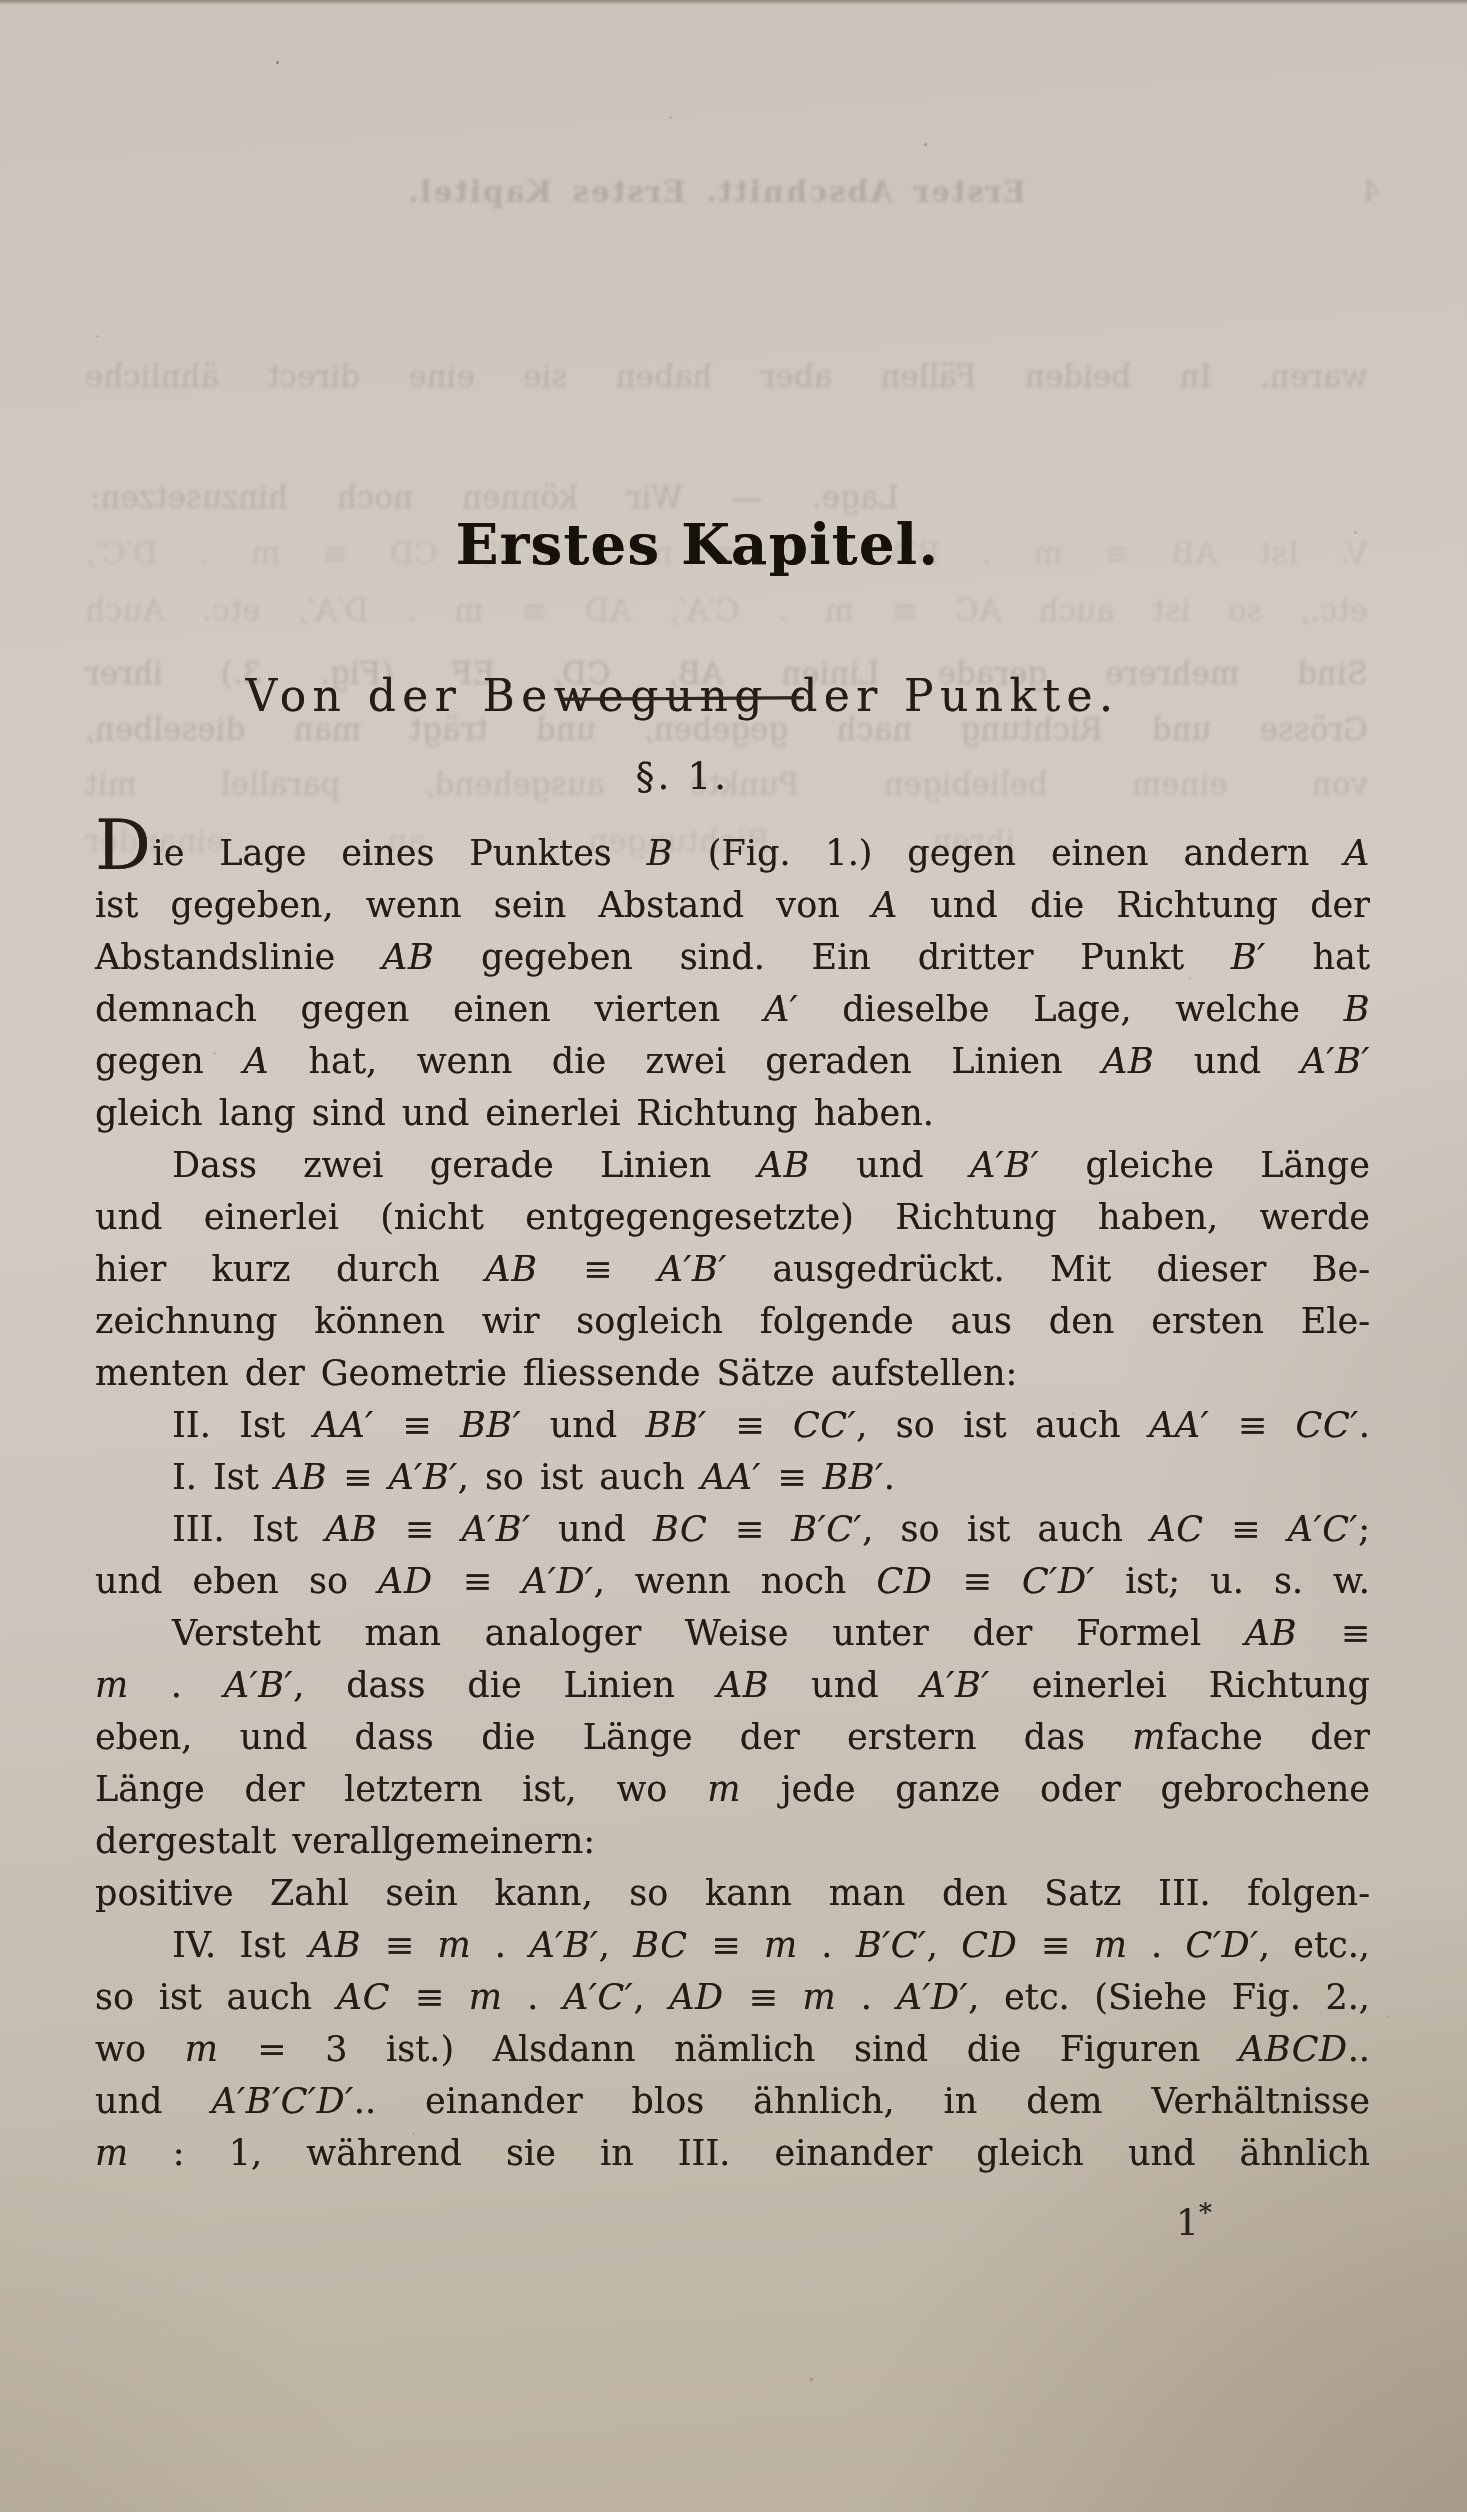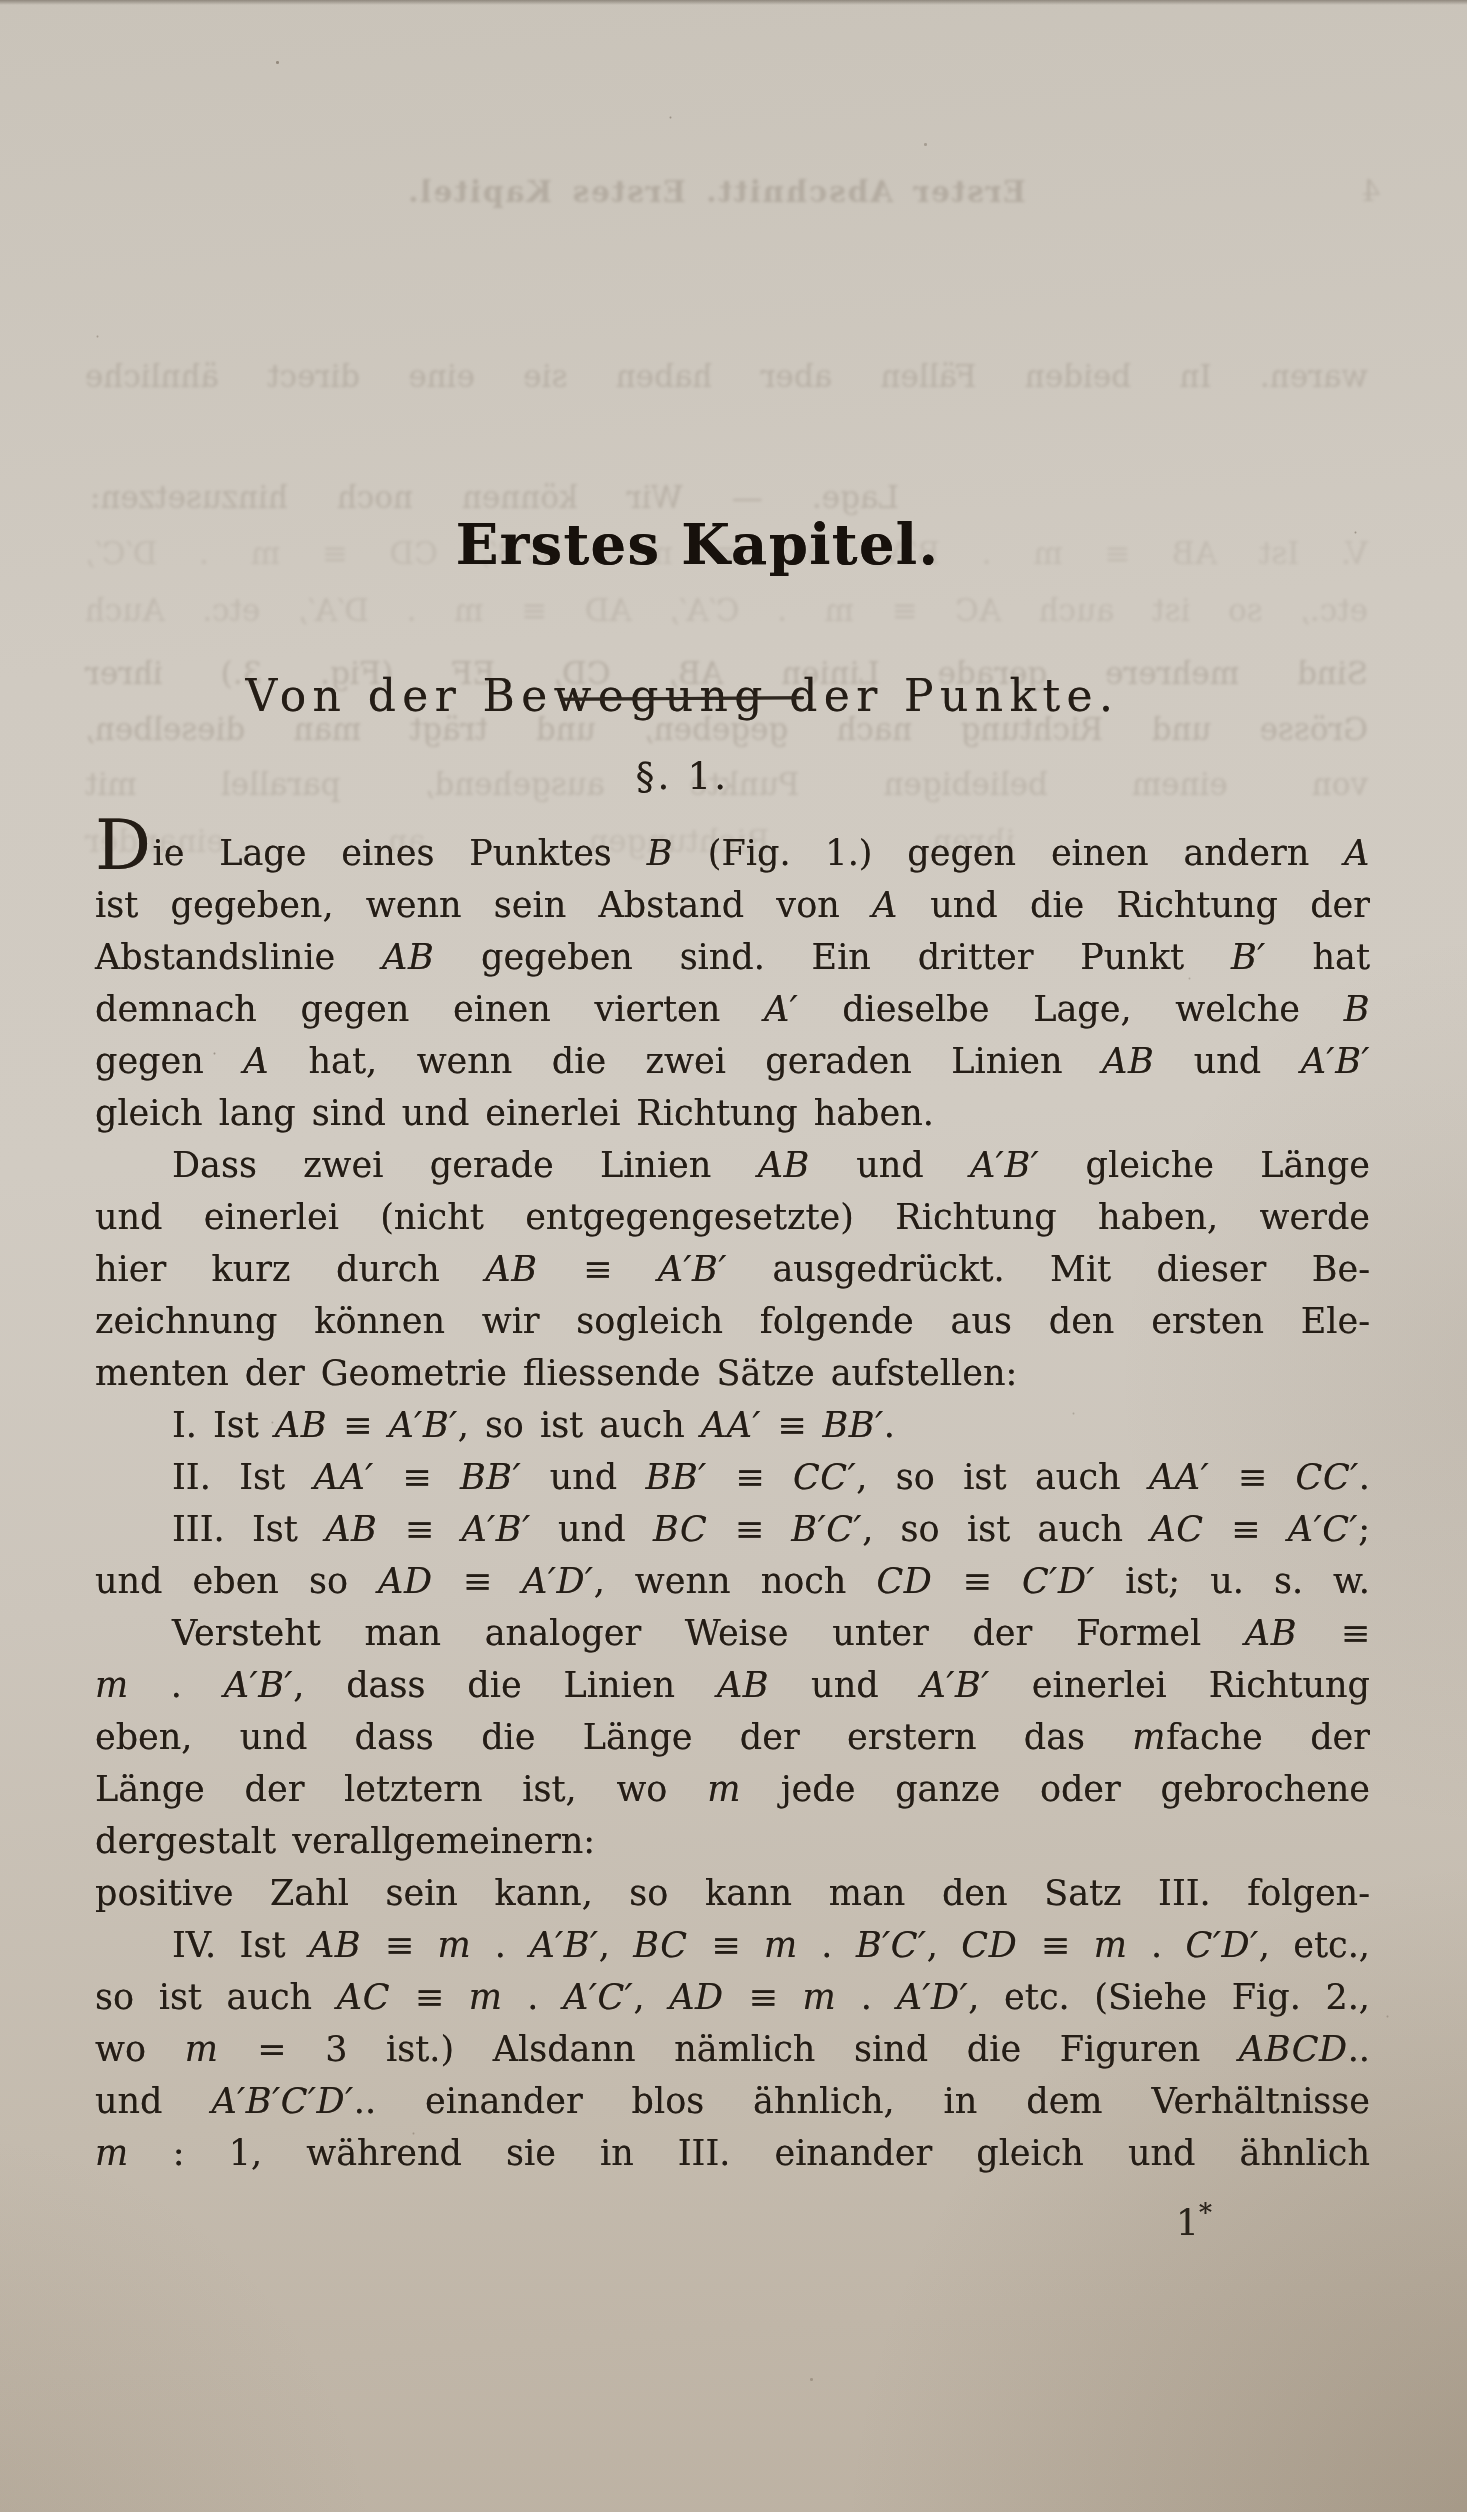--- a/index.html
+++ b/index.html
@@ -180,22 +180,22 @@
       <div class="bline"><span>ist gegeben, wenn sein Abstand von </span><span class="mi">A</span><span> und die Richtung der</span></div>
       <div class="bline"><span>Abstandslinie </span><span class="mi">AB</span><span> gegeben sind. Ein dritter Punkt </span><span class="mi">B′</span><span> hat</span></div>
       <div class="bline"><span>demnach gegen einen vierten </span><span class="mi">A′</span><span> dieselbe Lage, welche </span><span class="mi">B</span></div>
       <div class="bline"><span>gegen </span><span class="mi">A</span><span> hat, wenn die zwei geraden Linien </span><span class="mi">AB</span><span> und </span><span class="mi">A′B′</span></div>
       <div class="bline left"><span>gleich lang sind und einerlei Richtung haben.</span></div>
       <div class="bline ind"><span>Dass zwei gerade Linien </span><span class="mi">AB</span><span> und </span><span class="mi">A′B′</span><span> gleiche Länge</span></div>
       <div class="bline"><span>und einerlei (nicht entgegengesetzte) Richtung haben, werde</span></div>
       <div class="bline"><span>hier kurz durch </span><span class="mi">AB</span><span> ≡ </span><span class="mi">A′B′</span><span> ausgedrückt. Mit dieser Be-</span></div>
       <div class="bline"><span>zeichnung können wir sogleich folgende aus den ersten Ele-</span></div>
       <div class="bline left"><span>menten der Geometrie fliessende Sätze aufstellen:</span></div>
+      <div class="bline ind"><span>II. Ist </span><span class="mi">AA′</span><span> ≡ </span><span class="mi">BB′</span><span> und </span><span class="mi">BB′</span><span> ≡ </span><span class="mi">CC′</span><span>, so ist auch </span><span class="mi">AA′</span><span> ≡ </span><span class="mi">CC′</span><span>.</span></div>
       <div class="bline ind left"><span>I. Ist </span><span class="mi">AB</span><span> ≡ </span><span class="mi">A′B′</span><span>, so ist auch </span><span class="mi">AA′</span><span> ≡ </span><span class="mi">BB′</span><span>.</span></div>
-      <div class="bline ind"><span>II. Ist </span><span class="mi">AA′</span><span> ≡ </span><span class="mi">BB′</span><span> und </span><span class="mi">BB′</span><span> ≡ </span><span class="mi">CC′</span><span>, so ist auch </span><span class="mi">AA′</span><span> ≡ </span><span class="mi">CC′</span><span>.</span></div>
       <div class="bline ind"><span>III. Ist </span><span class="mi">AB</span><span> ≡ </span><span class="mi">A′B′</span><span> und </span><span class="mi">BC</span><span> ≡ </span><span class="mi">B′C′</span><span>, so ist auch </span><span class="mi">AC</span><span> ≡ </span><span class="mi">A′C′</span><span>;</span></div>
       <div class="bline"><span>und eben so </span><span class="mi">AD</span><span> ≡ </span><span class="mi">A′D′</span><span>, wenn noch </span><span class="mi">CD</span><span> ≡ </span><span class="mi">C′D′</span><span> ist; u. s. w.</span></div>
       <div class="bline ind"><span>Versteht man analoger Weise unter der Formel </span><span class="mi">AB</span><span> ≡</span></div>
       <div class="bline"><span class="mi">m</span><span> . </span><span class="mi">A′B′</span><span>, dass die Linien </span><span class="mi">AB</span><span> und </span><span class="mi">A′B′</span><span> einerlei Richtung</span></div>
       <div class="bline"><span>eben, und dass die Länge der erstern das </span><span class="mi">m</span><span>fache der</span></div>
       <div class="bline"><span>Länge der letztern ist, wo </span><span class="mi">m</span><span> jede ganze oder gebrochene</span></div>
       <div class="bline left"><span>dergestalt verallgemeinern:</span></div>
       <div class="bline"><span>positive Zahl sein kann, so kann man den Satz III. folgen-</span></div>
       <div class="bline ind"><span>IV. Ist </span><span class="mi">AB</span><span> ≡ </span><span class="mi">m</span><span> . </span><span class="mi">A′B′</span><span>, </span><span class="mi">BC</span><span> ≡ </span><span class="mi">m</span><span> . </span><span class="mi">B′C′</span><span>, </span><span class="mi">CD</span><span> ≡ </span><span class="mi">m</span><span> . </span><span class="mi">C′D′</span><span>, etc.,</span></div>
       <div class="bline"><span>so ist auch </span><span class="mi">AC</span><span> ≡ </span><span class="mi">m</span><span> . </span><span class="mi">A′C′</span><span>, </span><span class="mi">AD</span><span> ≡ </span><span class="mi">m</span><span> . </span><span class="mi">A′D′</span><span>, etc. (Siehe Fig. 2.,</span></div>

